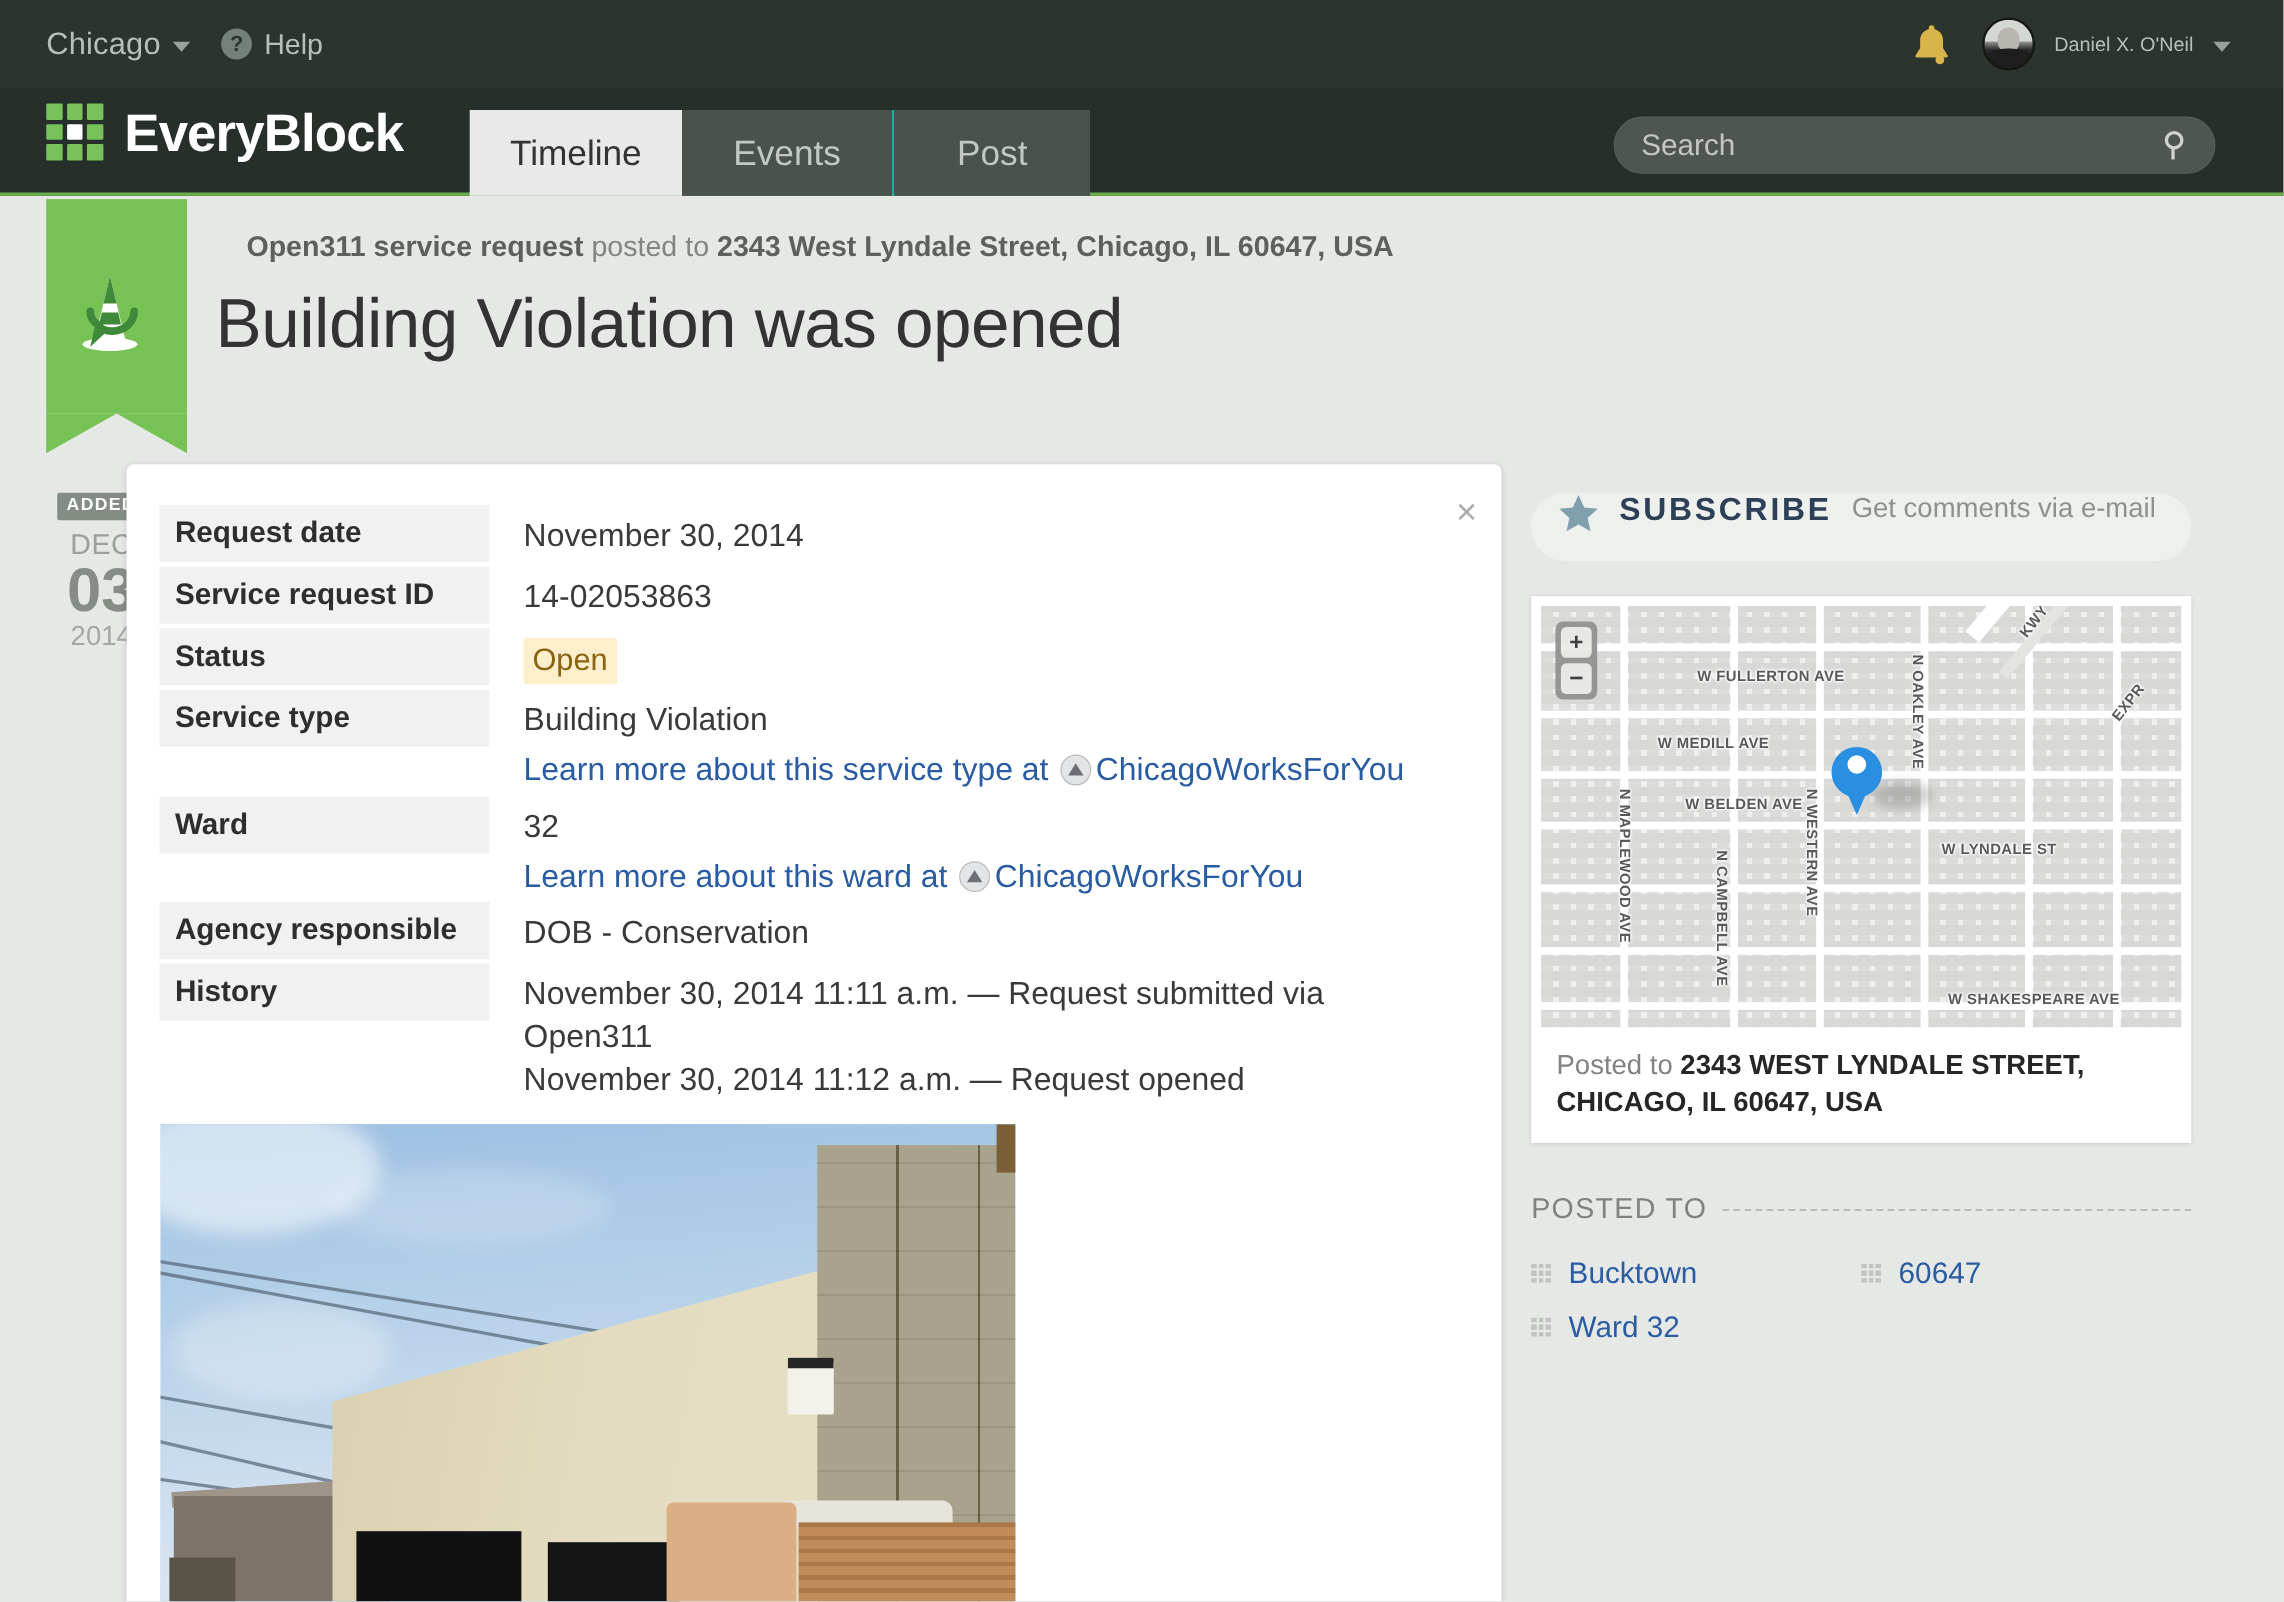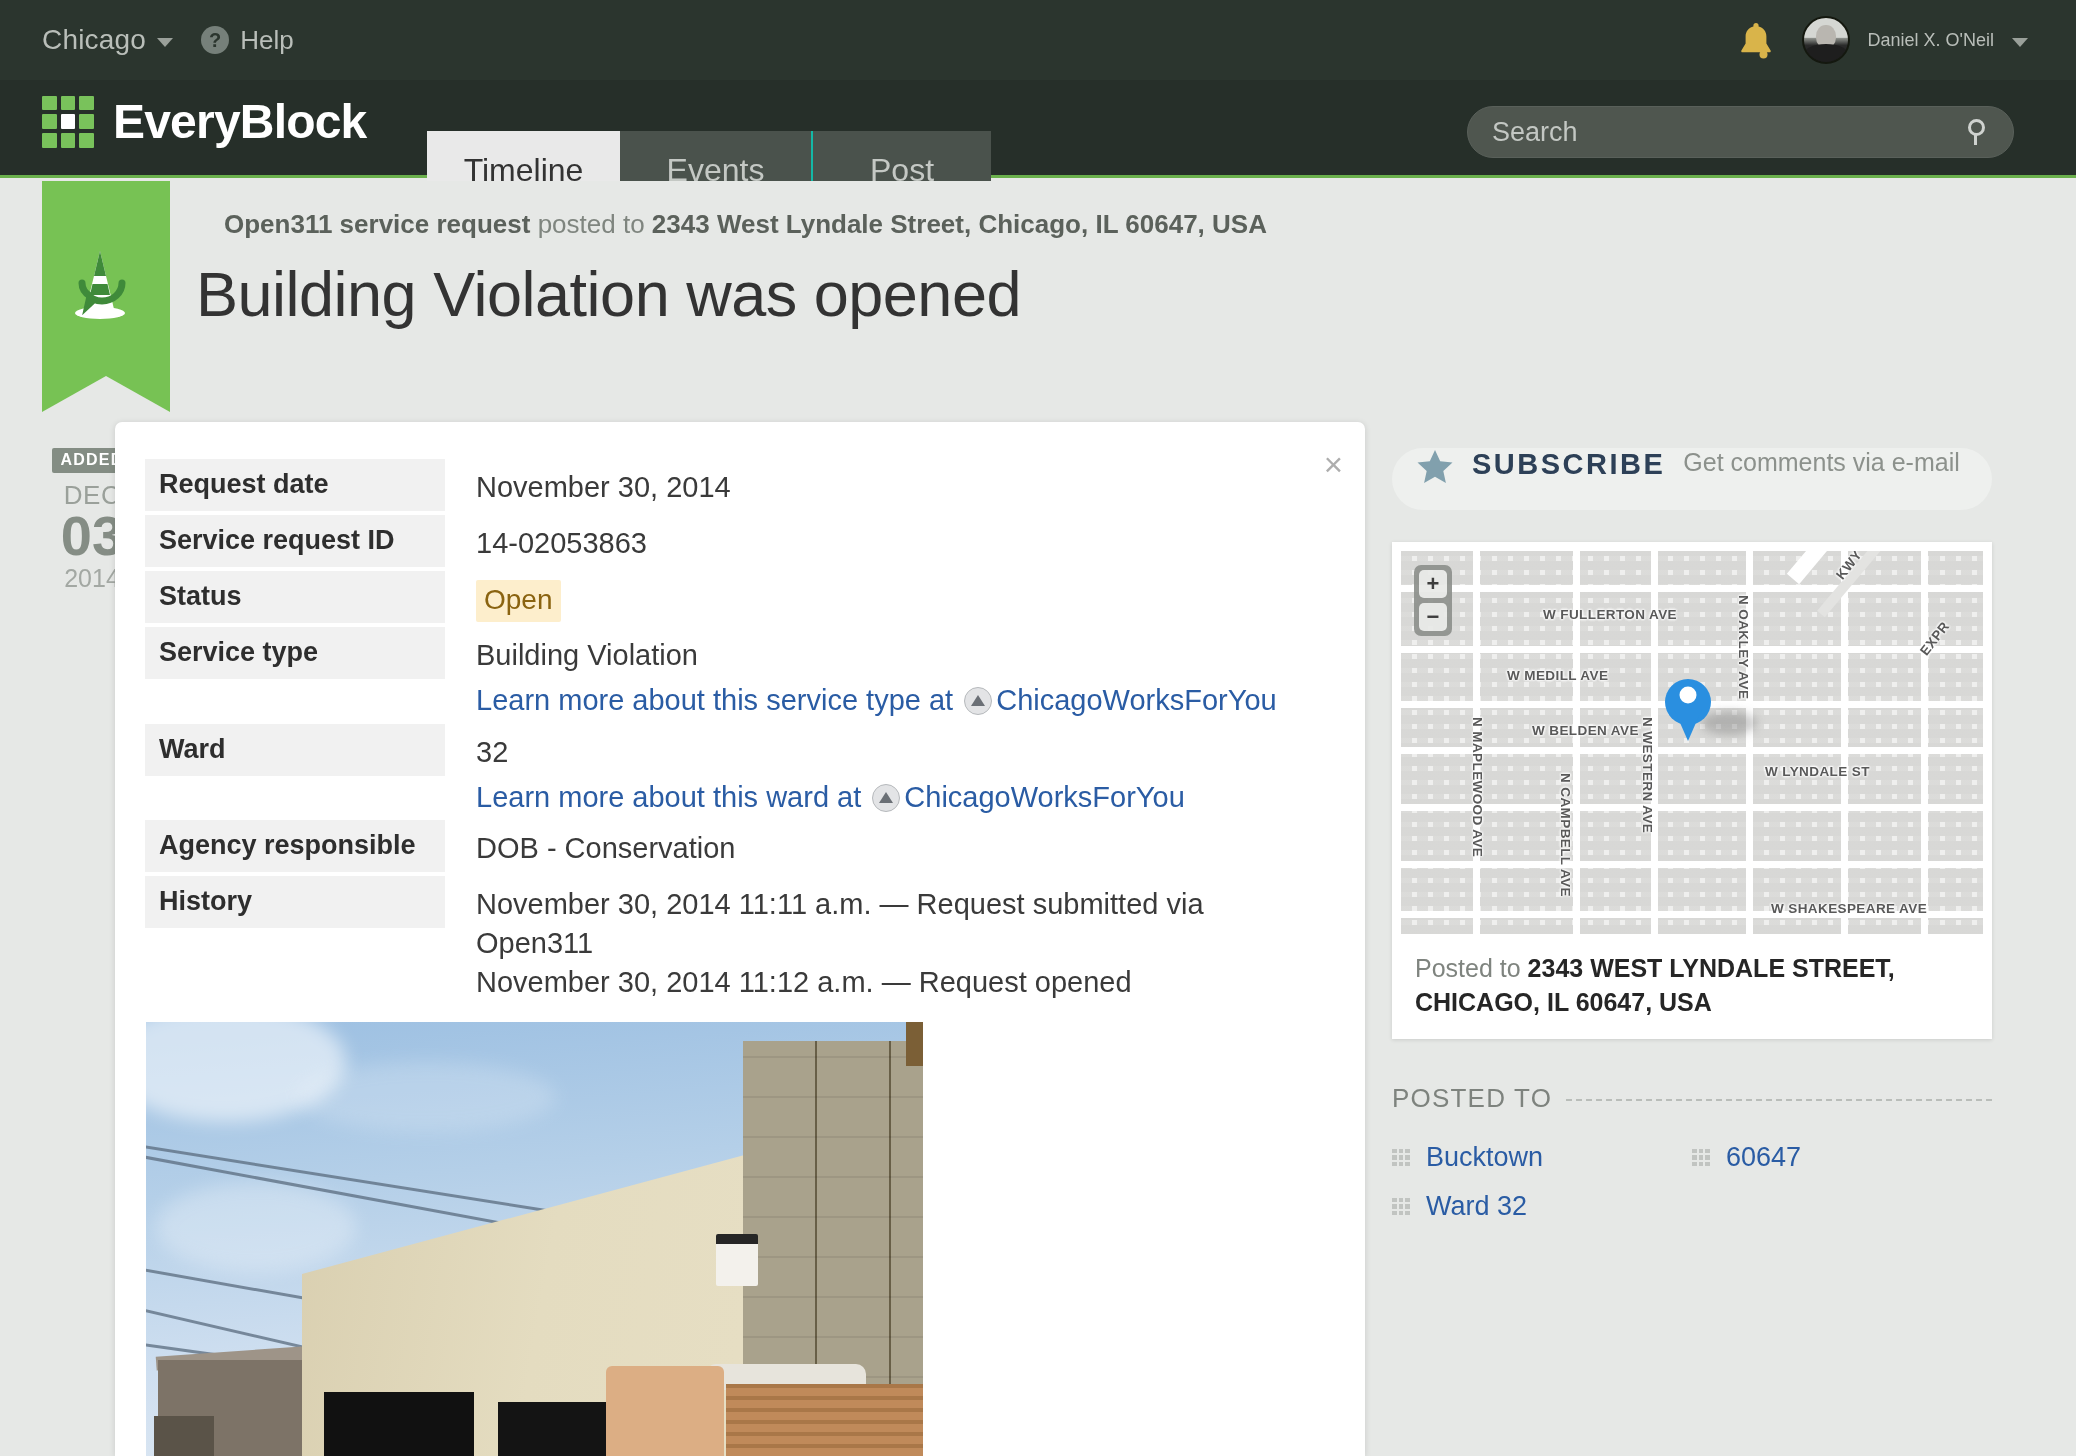--- a/index.html
+++ b/index.html
@@ -51,31 +51,31 @@
     width:46px;height:22px;border-radius:50% 50% 0 0; background:#1e1e1e;
   }
   .user-name{ color:#b9beb9; font-size:18px; }
 
   
   .navbar{
     position:absolute; top:80px; left:0; width:2076px; height:98px;
     background:#262f29;
     border-bottom:3px solid #6ab04c;
   }
-  .brand{ position:absolute; left:42px; top:14px; display:flex; align-items:center; gap:19px; cursor:pointer; }
+  .brand{ position:absolute; left:42px; top:14px; display:flex; gap:19px; cursor:pointer; }
   .logo-grid{
     width:52px;height:52px;
     display:grid;grid-template-columns:repeat(3,1fr);grid-template-rows:repeat(3,1fr);
     gap:4px;
   }
   .logo-grid i{ background:#79c25b; display:block; border-radius:1px; }
   .logo-grid i.center{ background:#ffffff; }
   .brand-name{ color:#ffffff; font-size:48px; font-weight:bold; letter-spacing:-.8px; }
 
-  .tabs{ position:absolute; left:427px; top:20px; display:flex; align-items:flex-end; height:78px;margin-top:31px; }
+  .tabs{ position:absolute; left:427px; top:20px; display:flex; align-items:flex-end; height:78px; }
   .tab{
     height:78px; display:flex;align-items:center;justify-content:center;
     padding:0 0; width:193px;
     font-size:32px; color:#c4c8c4; background:#4a524c;
     border-right:2px solid #14b8a6; cursor:pointer;
     position:relative;
   }
   .tab.active{ background:#e9e9e9; color:#333; border-right:none; }
   .tab.post{ width:178px; border-right:none; }
 

